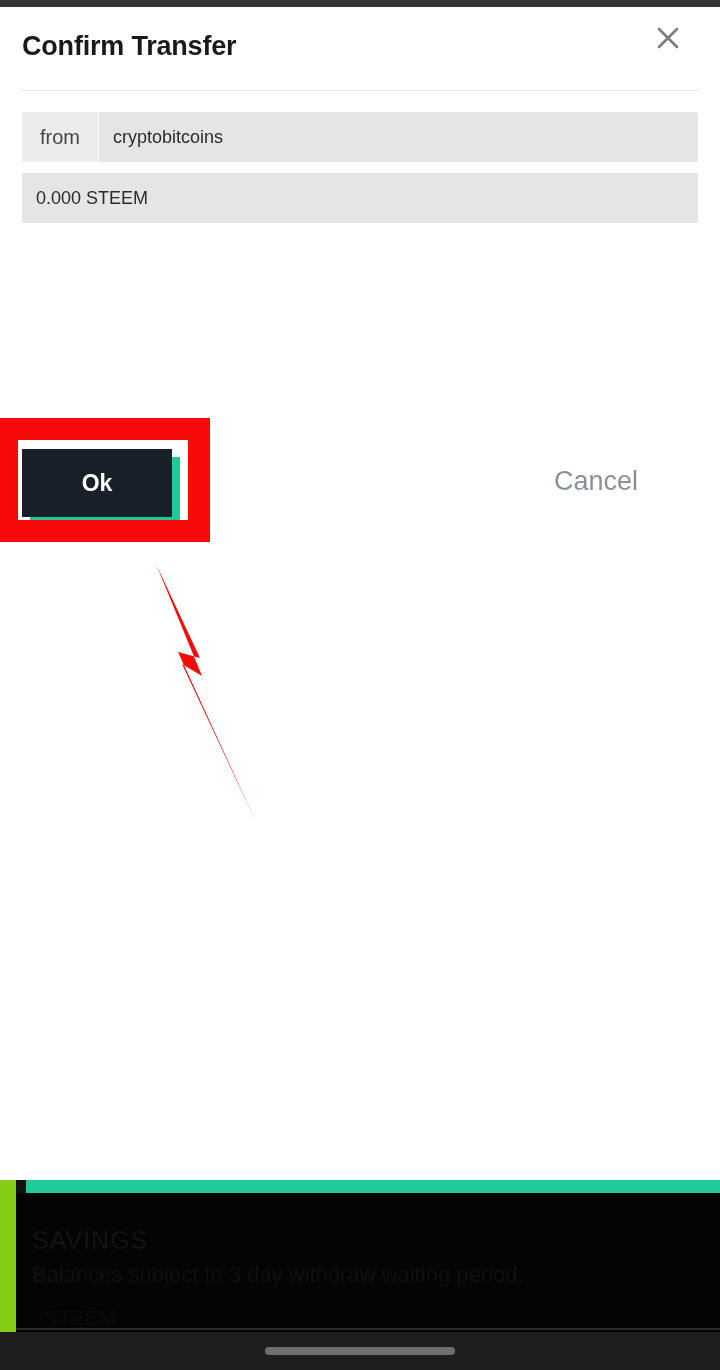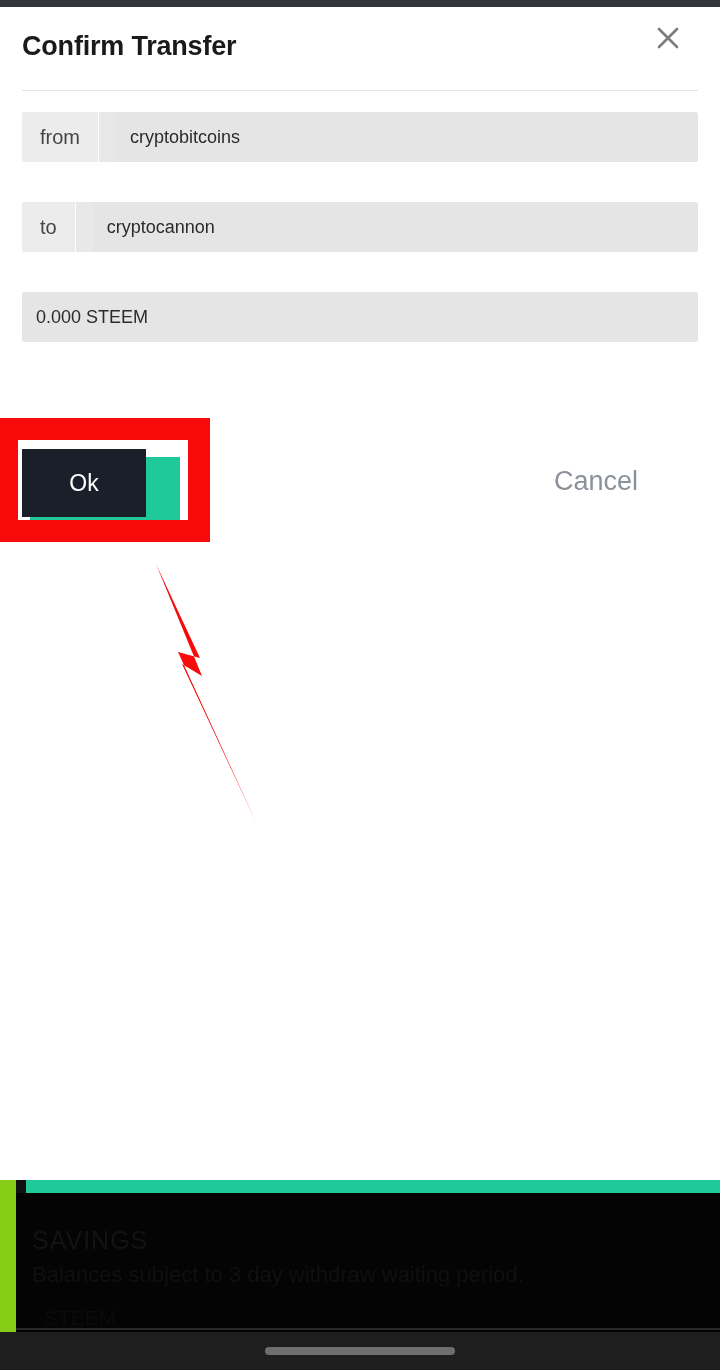--- a/index.html
+++ b/index.html
@@ -40,25 +40,24 @@
   .head-rule {
     position:absolute; left:22px; top:83px; width:676px; height:1px;
     background:#e4e4e4;
   }
 
   
   .fields { position:absolute; left:22px; top:105px; width:676px; }
   .field-row {
     display:flex; align-items:stretch;
     width:676px; height:50px;
-    margin-bottom:40px;
+    margin-bottom:11px;
     background:#e8e8e8;
     border-radius:3px;
     overflow:hidden;
-    gap:17px;
   }
   .field-label {
     display:flex; align-items:center; justify-content:center;
     padding:0 18px;
     background:#ececec;
     border-right:1px solid #ffffff;
     font-size:20px; color:#444444;
     white-space:nowrap;
   }
   .field-value {
@@ -78,24 +77,24 @@
     position:absolute; left:22px; top:22px;
     width:150px; height:68px;
   }
   .ok-shadow {
     position:absolute; left:8px; top:8px;
     width:150px; height:68px;
     background:#1fc99a;
   }
   .ok-button {
     position:absolute; left:0; top:0;
-    width:124px; height:68px;
+    width:150px; height:68px;
     background:#1a202a;
     color:#ffffff;
-    font-size:23px; font-weight:normal;
+    font-size:23px; font-weight:bold;
     display:flex; align-items:center; justify-content:center;
     cursor:pointer;
     border:none;
     font-family:"Liberation Sans", sans-serif;
   }
   .cancel-button {
     position:absolute; left:554px; top:39px;
     font-size:27px; color:#8a9199;
     background:none; border:none; cursor:pointer;
     font-family:Liberation Sans, sans-serif;
@@ -179,24 +178,20 @@
 
     <div class="head-rule"></div>
 
     <div class="fields">
 
       <div class="field-row">
         <div class="field-label">from</div>
         <div class="field-value">cryptobitcoins</div>
       </div>
 
-      <div class="field-row">
-        <div class="field-label">to</div>
-        <div class="field-value">cryptocannon</div>
-      </div>
 
       <div class="field-row">
         <div class="field-value">0.000 STEEM</div>
       </div>
 
 
     </div>
 
     <div class="actions">
       <div class="ok-wrap">

